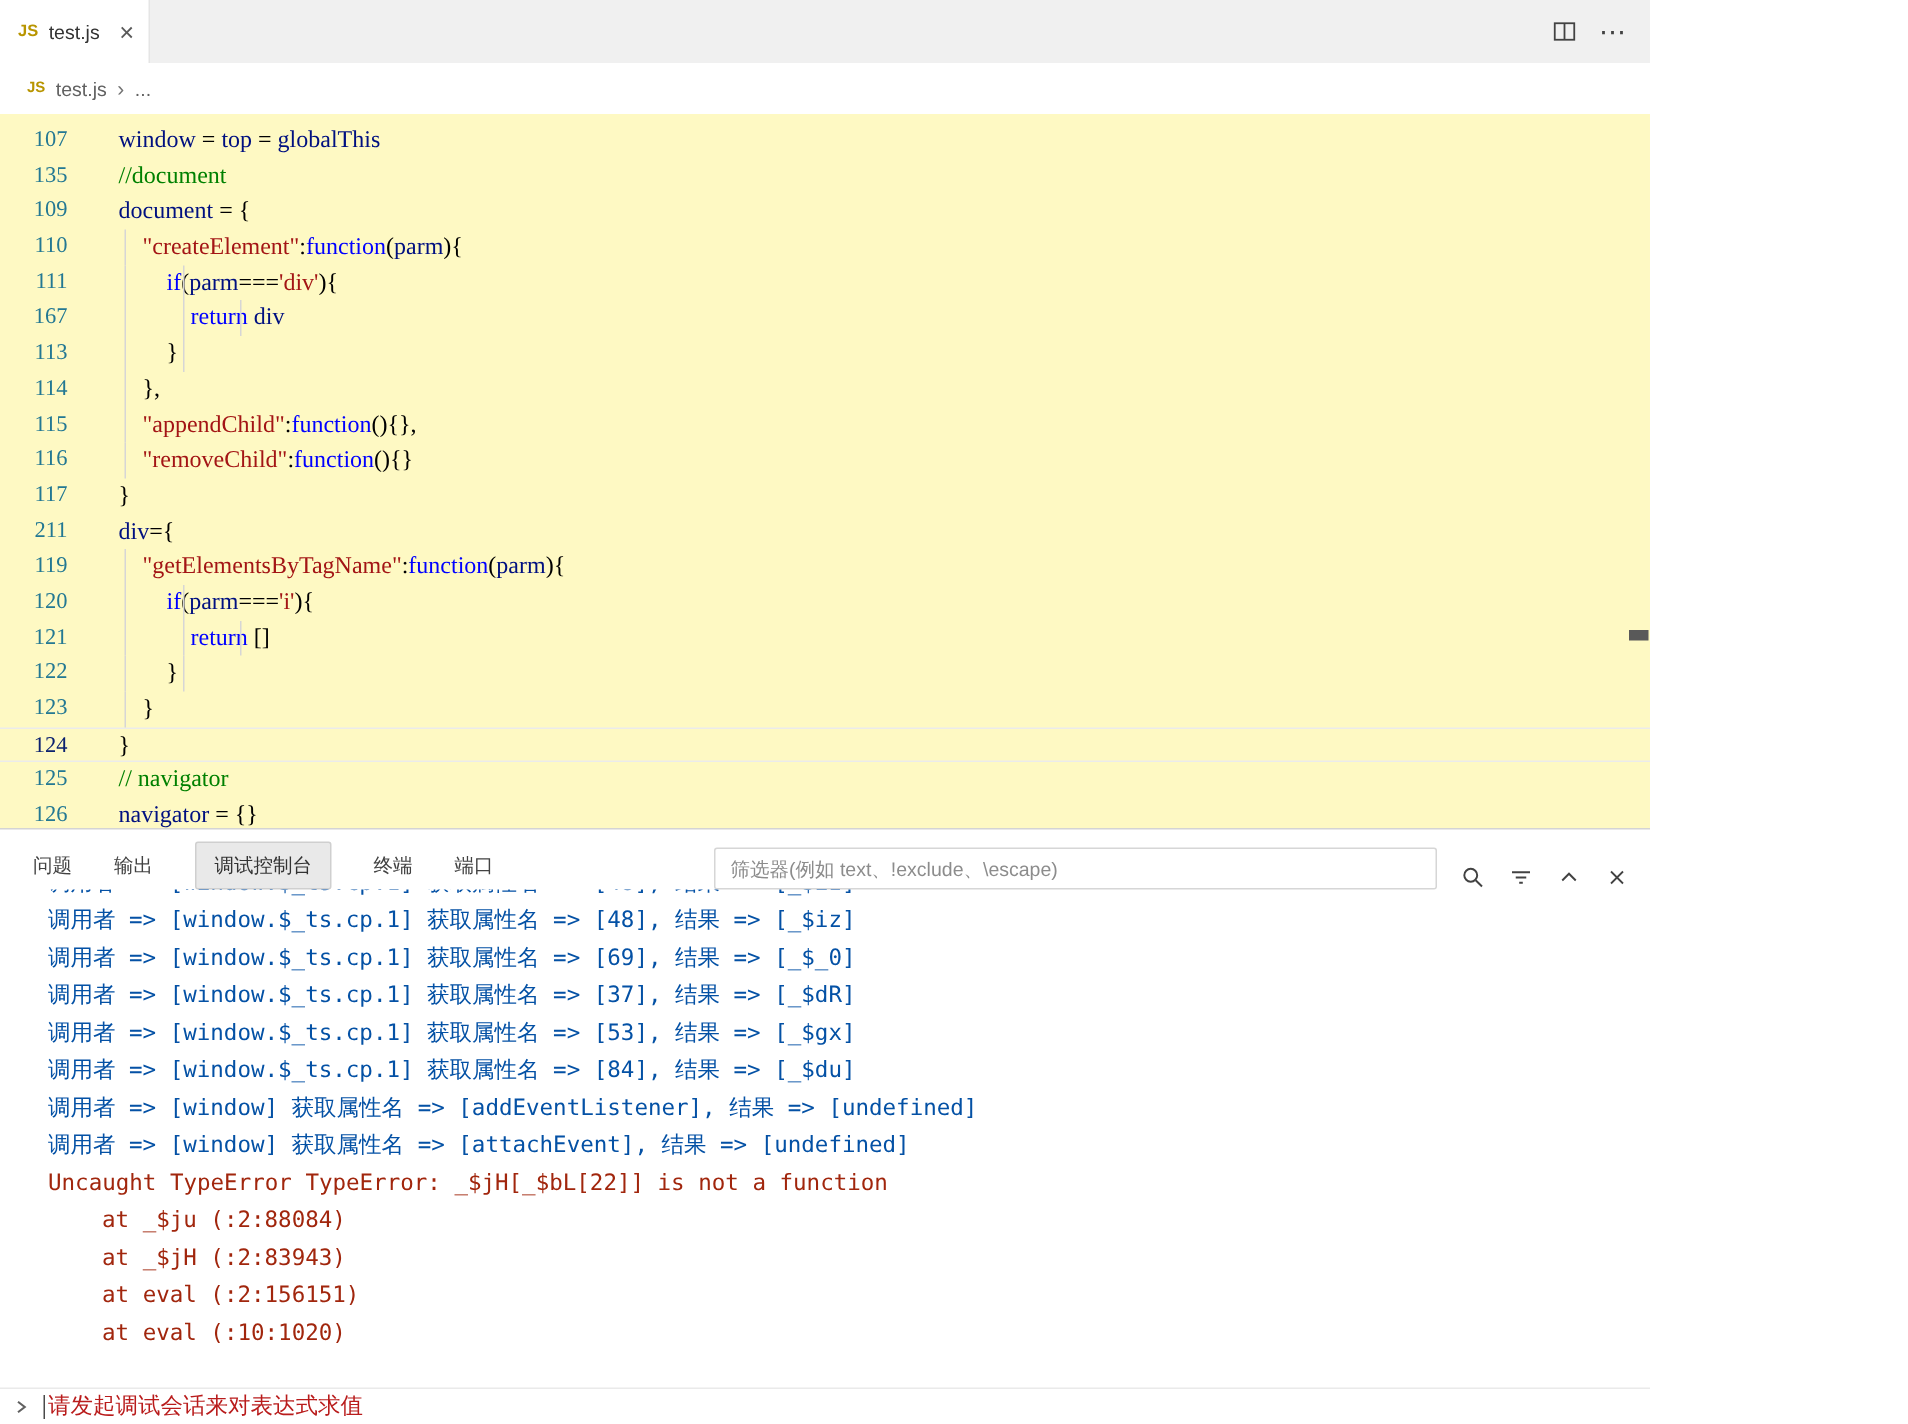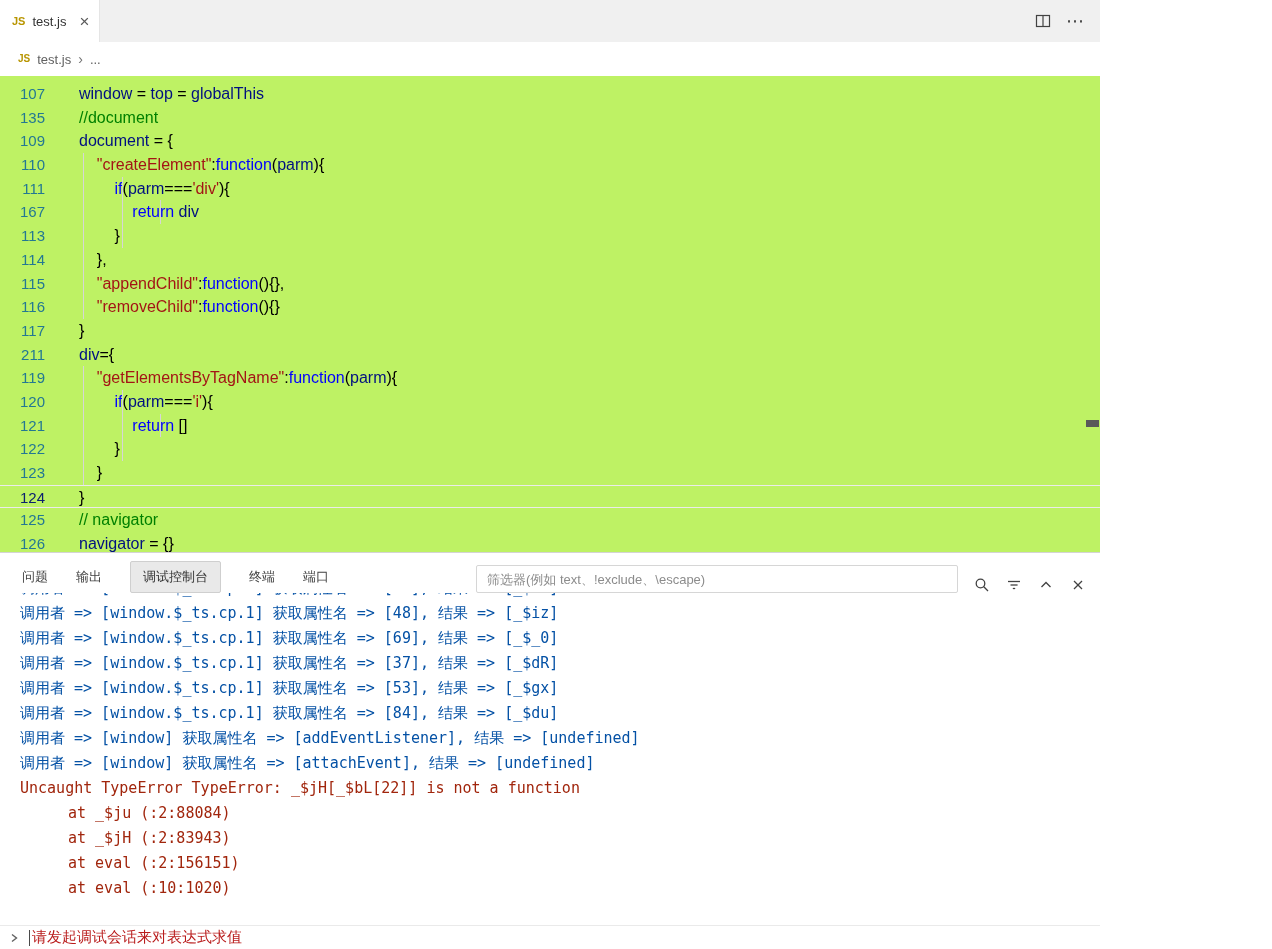--- a/index.html
+++ b/index.html
@@ -20,21 +20,21 @@
   .more-icon{font-size:18px;color:#424242;line-height:1}
 
   
   .breadcrumb{height:34px;display:flex;align-items:center;padding-left:18px;gap:7px;
     background:#fff;flex:none}
   .crumb{font-size:13px;color:#616161;cursor:pointer}
   .crumb-sep{color:#737373;font-size:14px;line-height:1}
 
   
   .editor{flex:none;height:476px;position:relative;overflow:hidden;padding-top:6px;
-    font-family:Liberation Sans, sans-serif;font-size:16px;background:#bef264}
+    font-family:Liberation Serif, serif;font-size:16px;background:#fef9c3}
   .code-line{display:flex;height:23.7px;line-height:23.7px;white-space:pre}
   .code-line.current{border-top:1px solid #ebebeb;border-bottom:1px solid #ebebeb}
   .line-num{flex:none;width:79px;padding-right:34px;text-align:right;
     color:var(--line-number,#237893);font-size:15px}
   .code-line.current .line-num{color:var(--line-number-active,#0b216f)}
   .line-code{position:relative;flex:1}
   .indent-guide{position:absolute;top:0;bottom:0;width:1px;background:#d6d6d6}
   .tok-kw{color:var(--keyword,#0000ff)}
   .tok-str{color:var(--string,#a31515)}
   .tok-cmt{color:var(--comment,#008000)}
@@ -49,21 +49,21 @@
   .panel-tab.active{background:#e9e9e9;border:1px solid #cfcfcf;border-radius:2px;padding:6px 12px;color:#333}
   .filter-input{margin-left:auto;width:482px;height:28px;border:1px solid #d6d6d6;border-radius:2px;
     padding:0 10px;font-size:13px;color:#333;background:#fff;outline:none;
     font-family:"Liberation Sans",sans-serif}
   .filter-input::placeholder{color:#8c8c8c}
   .panel-icons{display:flex;align-items:center;gap:16px;margin-left:16px}
 
   
   #console-list{height:332px;flex:none;overflow:hidden;
     font-family:"DejaVu Sans Mono","Liberation Mono",monospace;font-size:15px;cursor:text}
-  .console-line{line-height:25px;padding-left:20px;white-space:pre;color:var(--console-log,#0451a5)}
+  .console-line{line-height:25px;padding-left:32px;white-space:pre;color:var(--console-log,#0451a5)}
   .console-line.error{color:var(--console-error,#a1260d)}
   .console-line.indent1{padding-left:68px}
   .console-line.partial{margin-top:-17px}
 
   .console-input-row{flex:none;height:24px;border-top:1px solid #eaeaea;display:flex;
     align-items:center;padding-left:8px;gap:9px;cursor:text}
   .input-cursor{width:1px;height:16px;background:#4a4a4a;flex:none}
   .console-placeholder{color:#b91c1c;font-size:15px;
     font-family:"DejaVu Sans Mono","Liberation Mono",monospace;white-space:pre}
 </style>

